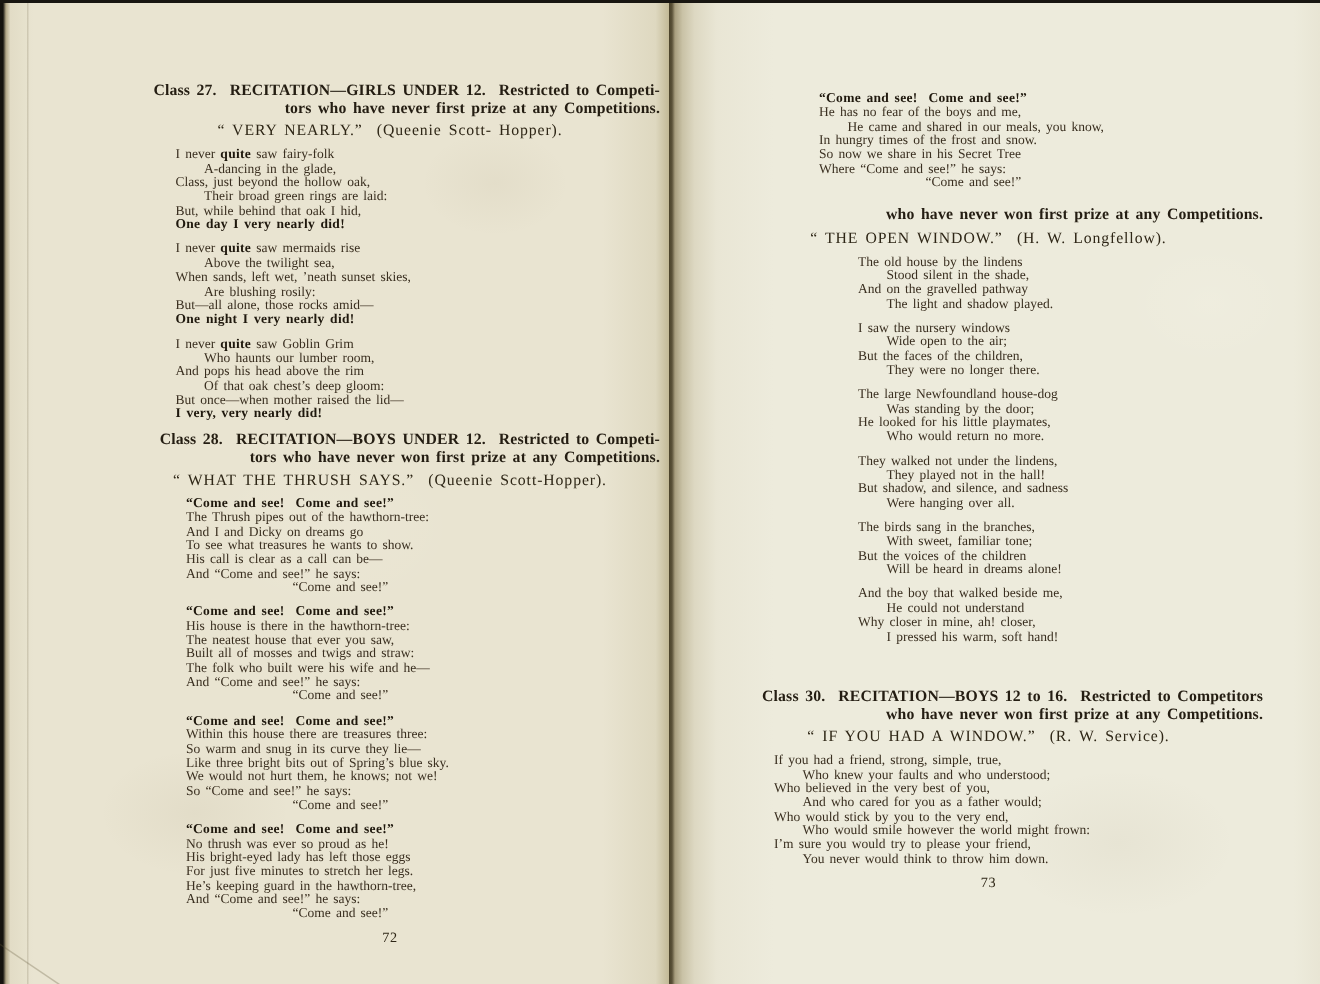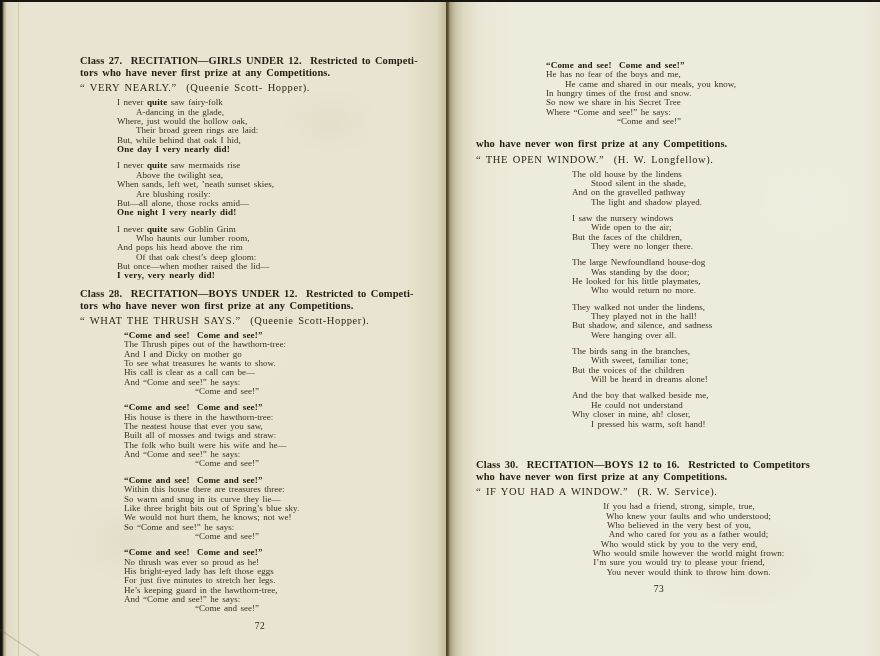--- a/index.html
+++ b/index.html
@@ -33,66 +33,66 @@
       radial-gradient(110px 70px at 300px 560px, rgba(120,100,60,.05), transparent 70%),
       radial-gradient(80px 60px at 360px 200px, rgba(255,255,245,.10), transparent 70%),
       radial-gradient(60px 40px at 180px 90px, rgba(120,100,60,.04), transparent 70%),
       linear-gradient(90deg,#4a4229 0,#5a5138 2px,#a89e7e 4px,#c9c2a6 9px,#ddd8c2 17px,#e9e6d5 32px,#edebdc 70px,#edebdc 96%,#e8e5d4 100%);
   }
   .content{position:relative;}
   .content-left{margin:0 6px 0 80px;padding-top:53px;}
   .content-right{margin:0 38px 0 30px;padding-top:56px;}
 
   .heading{
-    font-weight:bold;font-size:10.5px;line-height:12.2px;text-align:left;
+    font-weight:bold;font-size:10.5px;line-height:12.2px;text-align:right;
     letter-spacing:.1px;word-spacing:1.6px;color:#241d12;margin:0 0 3px 0;
   }
   .heading .hline{white-space:pre-wrap;}
   .heading-class-28{margin-top:6px;}
   .heading-class-29{margin-top:12px;}
   .heading-class-30{margin-top:30px;}
 
   .title{
-    font-size:10.5px;line-height:12px;letter-spacing:.6px;
+    font-size:10.5px;line-height:12px;text-align:center;letter-spacing:.6px;
     word-spacing:1.5px;color:#2e2616;margin:0 0 4px 0;white-space:pre-wrap;
   }
 
   .poem{font-size:9px;line-height:9.35px;word-spacing:1.2px;margin-top:3px;}
   .stanza{margin-bottom:7px;}
   .line{white-space:pre-wrap;}
   .line b{color:#1f180d;letter-spacing:.2px;text-align:right;}
   .ind1{padding-left:19px;}
   .ind2{padding-left:71px;}
 
   .poem-very-nearly{margin-left:37px;}
   .poem-thrush{margin-left:44px;}
   .poem-thrush-cont{margin-left:70px;}
   .poem-open-window{margin-left:96px;}
-  .poem-friend{margin-left:40px;text-align:center;}
+  .poem-friend{margin-left:40px;}
 
   .pagenum{
     text-align:center;font-size:9.5px;letter-spacing:.5px;margin-top:3px;color:#2e2616;
   }
 </style>
 </head>
 <body>
 
 <div class="spread">
   <div class="paper paper-left">
     <div class="content content-left">
         <div class="heading heading-class-27">
           <div class="hline">Class 27.  RECITATION—GIRLS UNDER 12.  Restricted to Competi-</div>
           <div class="hline hline2">tors who have never first prize at any Competitions.</div>
         </div>
         <div class="title">“ VERY NEARLY.”  (Queenie Scott- Hopper).</div>
         <div class="poem poem-very-nearly">
           <div class="stanza">
             <div class="line ind0">I never <b>quite</b> saw fairy-folk</div>
             <div class="line ind1">A-dancing in the glade,</div>
-            <div class="line ind0">Where, just would the hollow oak,</div>
+            <div class="line ind0">Class, just beyond the hollow oak,</div>
             <div class="line ind1">Their broad green rings are laid:</div>
             <div class="line ind0">But, while behind that oak I hid,</div>
             <div class="line ind0"><b>One day I very nearly did!</b></div>
           </div>
           <div class="stanza">
             <div class="line ind0">I never <b>quite</b> saw mermaids rise</div>
             <div class="line ind1">Above the twilight sea,</div>
             <div class="line ind0">When sands, left wet, ’neath sunset skies,</div>
             <div class="line ind1">Are blushing rosily:</div>
             <div class="line ind0">But—all alone, those rocks amid—</div>
@@ -109,21 +109,21 @@
         </div>
         <div class="heading heading-class-28">
           <div class="hline">Class 28.  RECITATION—BOYS UNDER 12.  Restricted to Competi-</div>
           <div class="hline hline2">tors who have never won first prize at any Competitions.</div>
         </div>
         <div class="title">“ WHAT THE THRUSH SAYS.”  (Queenie Scott-Hopper).</div>
         <div class="poem poem-thrush">
           <div class="stanza">
             <div class="line ind0"><b>“Come and see!  Come and see!”</b></div>
             <div class="line ind0">The Thrush pipes out of the hawthorn-tree:</div>
-            <div class="line ind0">And I and Dicky on mother go</div>
+            <div class="line ind0">And I and Dicky on dreams go</div>
             <div class="line ind0">To see what treasures he wants to show.</div>
             <div class="line ind0">His call is clear as a call can be—</div>
             <div class="line ind0">And “Come and see!” he says:</div>
             <div class="line ind2">“Come and see!”</div>
           </div>
           <div class="stanza">
             <div class="line ind0"><b>“Come and see!  Come and see!”</b></div>
             <div class="line ind0">His house is there in the hawthorn-tree:</div>
             <div class="line ind0">The neatest house that ever you saw,</div>
             <div class="line ind0">Built all of mosses and twigs and straw:</div>

